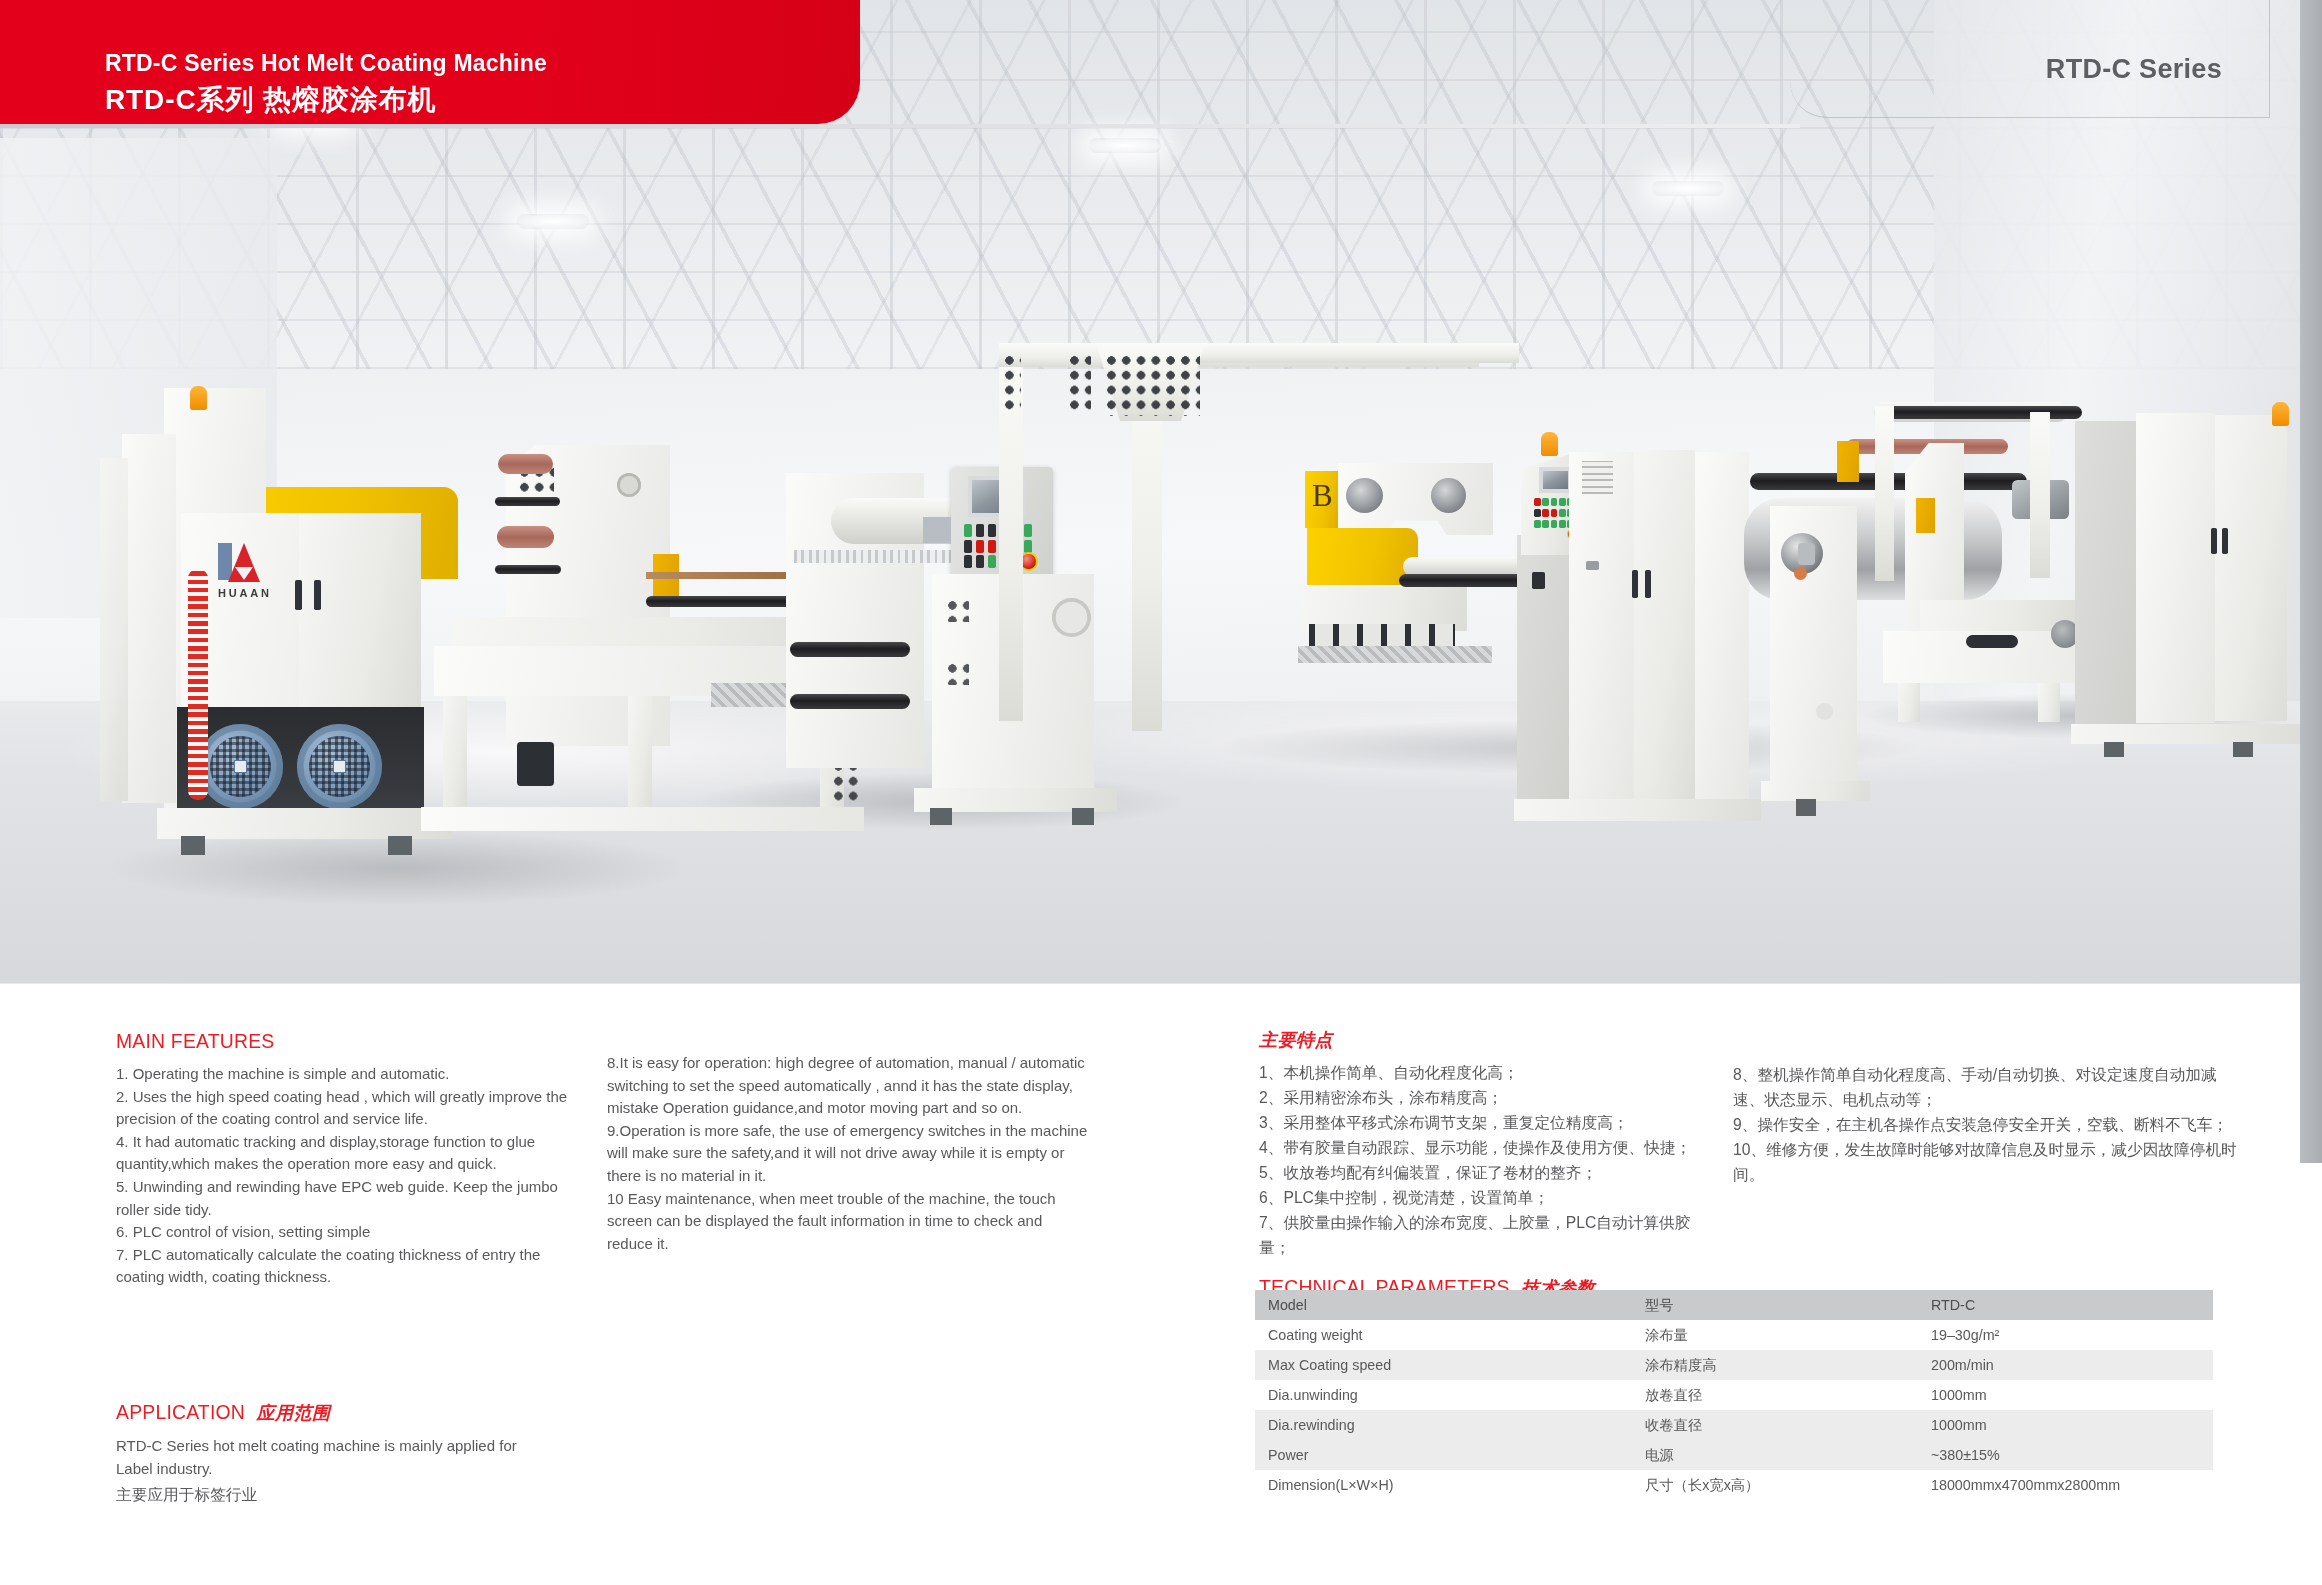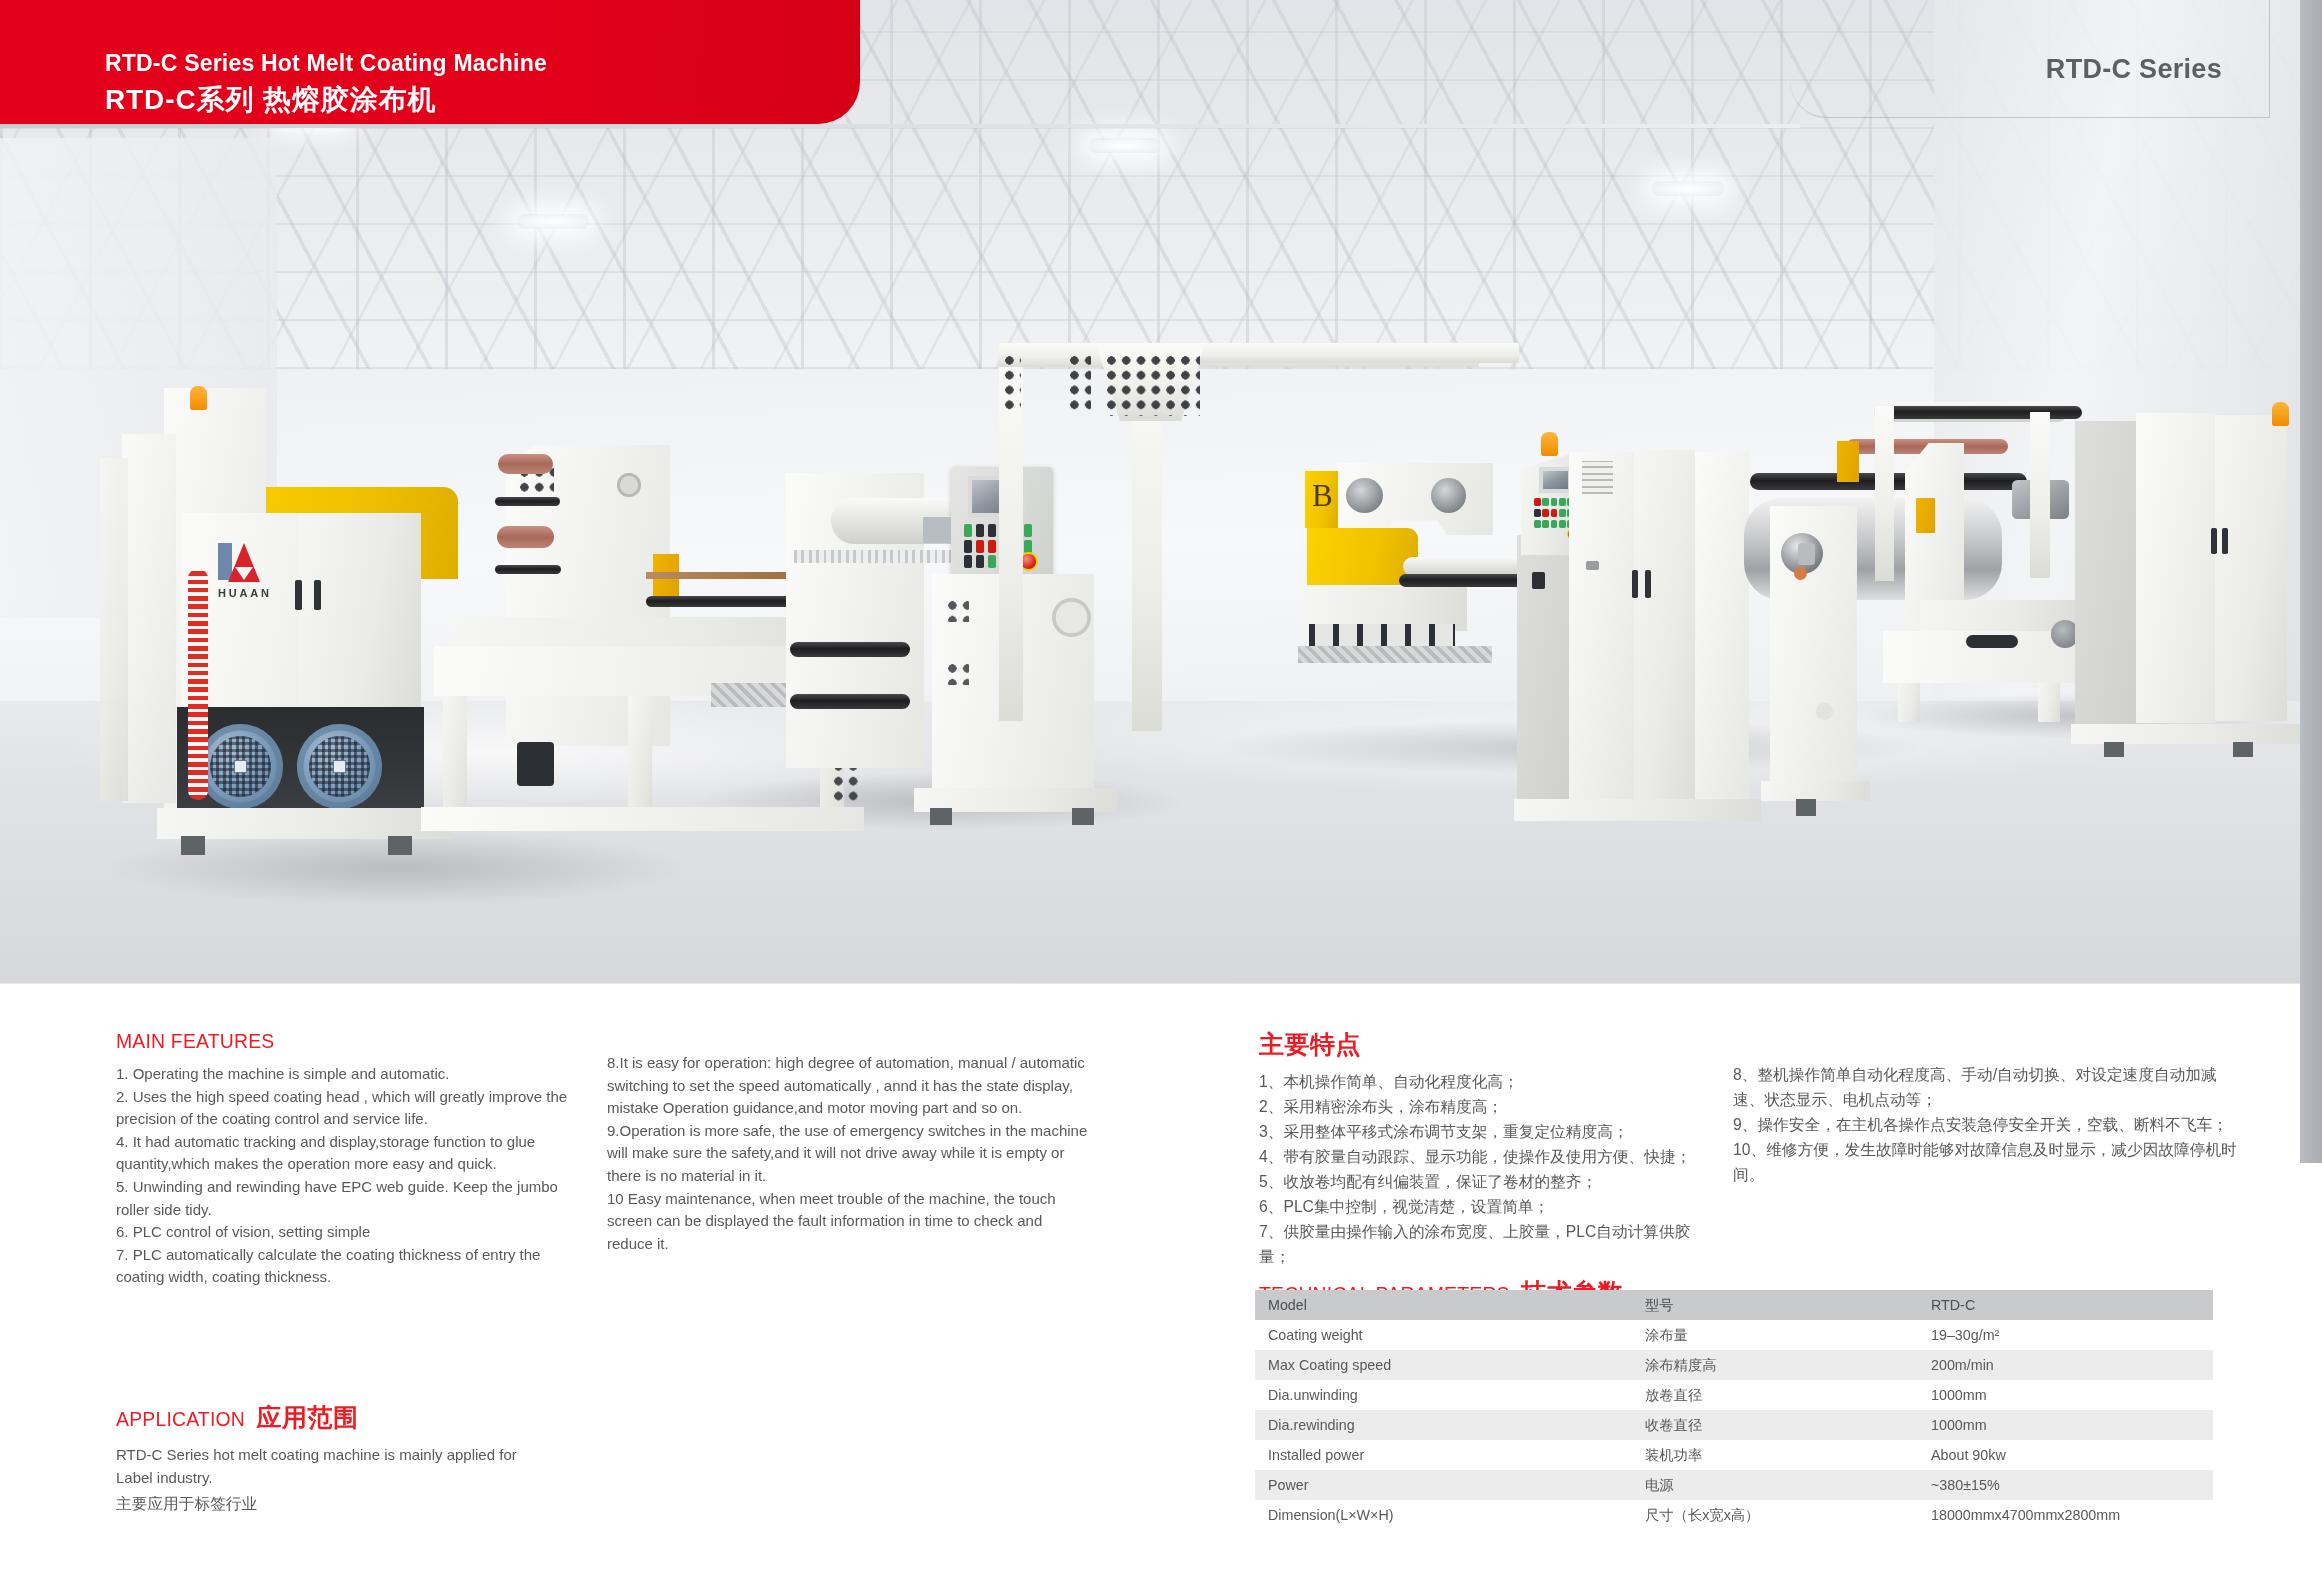--- a/index.html
+++ b/index.html
@@ -192,22 +192,23 @@
   
   .content{
     position:absolute; left:0; top:984px; width:2322px; height:602px;
     background:#ffffff;
   }
   .sec-title{
     color:#ed1c24; font-size:19.4px; font-weight:400; letter-spacing:0.2px;
     white-space:nowrap;
   }
   .sec-title-cn{
-    color:#ed1c24; font-size:25px; font-weight:700; letter-spacing:0.5px;
+    color:#ed1c24; font-size:18px; font-weight:700; letter-spacing:0.5px;
     white-space:nowrap;
+    font-style:italic;
   }
   .body-en{
     color:#58595b; font-size:15px; line-height:22.6px; font-weight:400;
   }
   .body-cn{
     color:#58595b; font-size:15.7px; line-height:25px; font-weight:400;
   }
   .col{ position:absolute; }
   .col p{ margin:0; }
 
@@ -515,25 +516,20 @@
       <tr class="odd">
         <td class="c1">Dia.unwinding</td>
         <td class="c2">放卷直径</td>
         <td class="c3">1000mm</td>
       </tr>
       <tr class="even">
         <td class="c1">Dia.rewinding</td>
         <td class="c2">收卷直径</td>
         <td class="c3">1000mm</td>
       </tr>
-      <tr class="odd">
-        <td class="c1">Installed power</td>
-        <td class="c2">装机功率</td>
-        <td class="c3">About 90kw</td>
-      </tr>
       <tr class="even">
         <td class="c1">Power</td>
         <td class="c2">电源</td>
         <td class="c3">~380±15%</td>
       </tr>
       <tr class="odd">
         <td class="c1">Dimension(L×W×H)</td>
         <td class="c2">尺寸（长x宽x高）</td>
         <td class="c3">18000mmx4700mmx2800mm</td>
       </tr>

